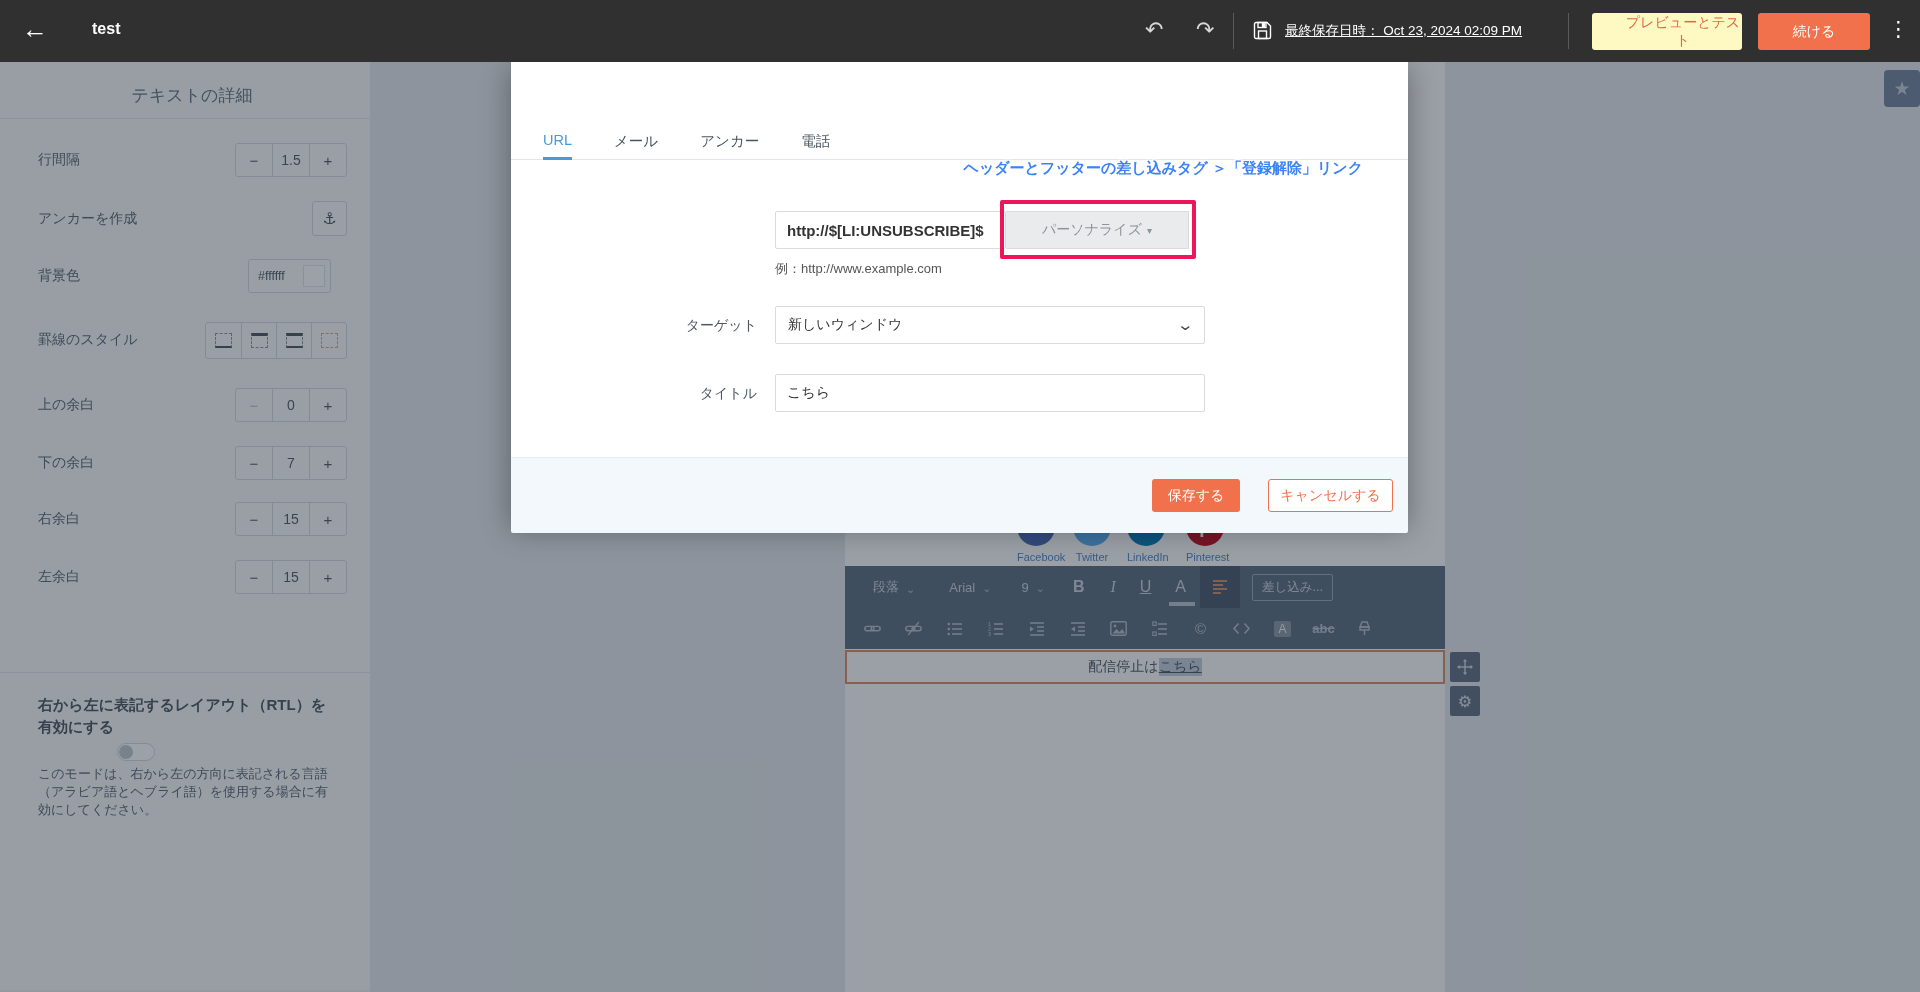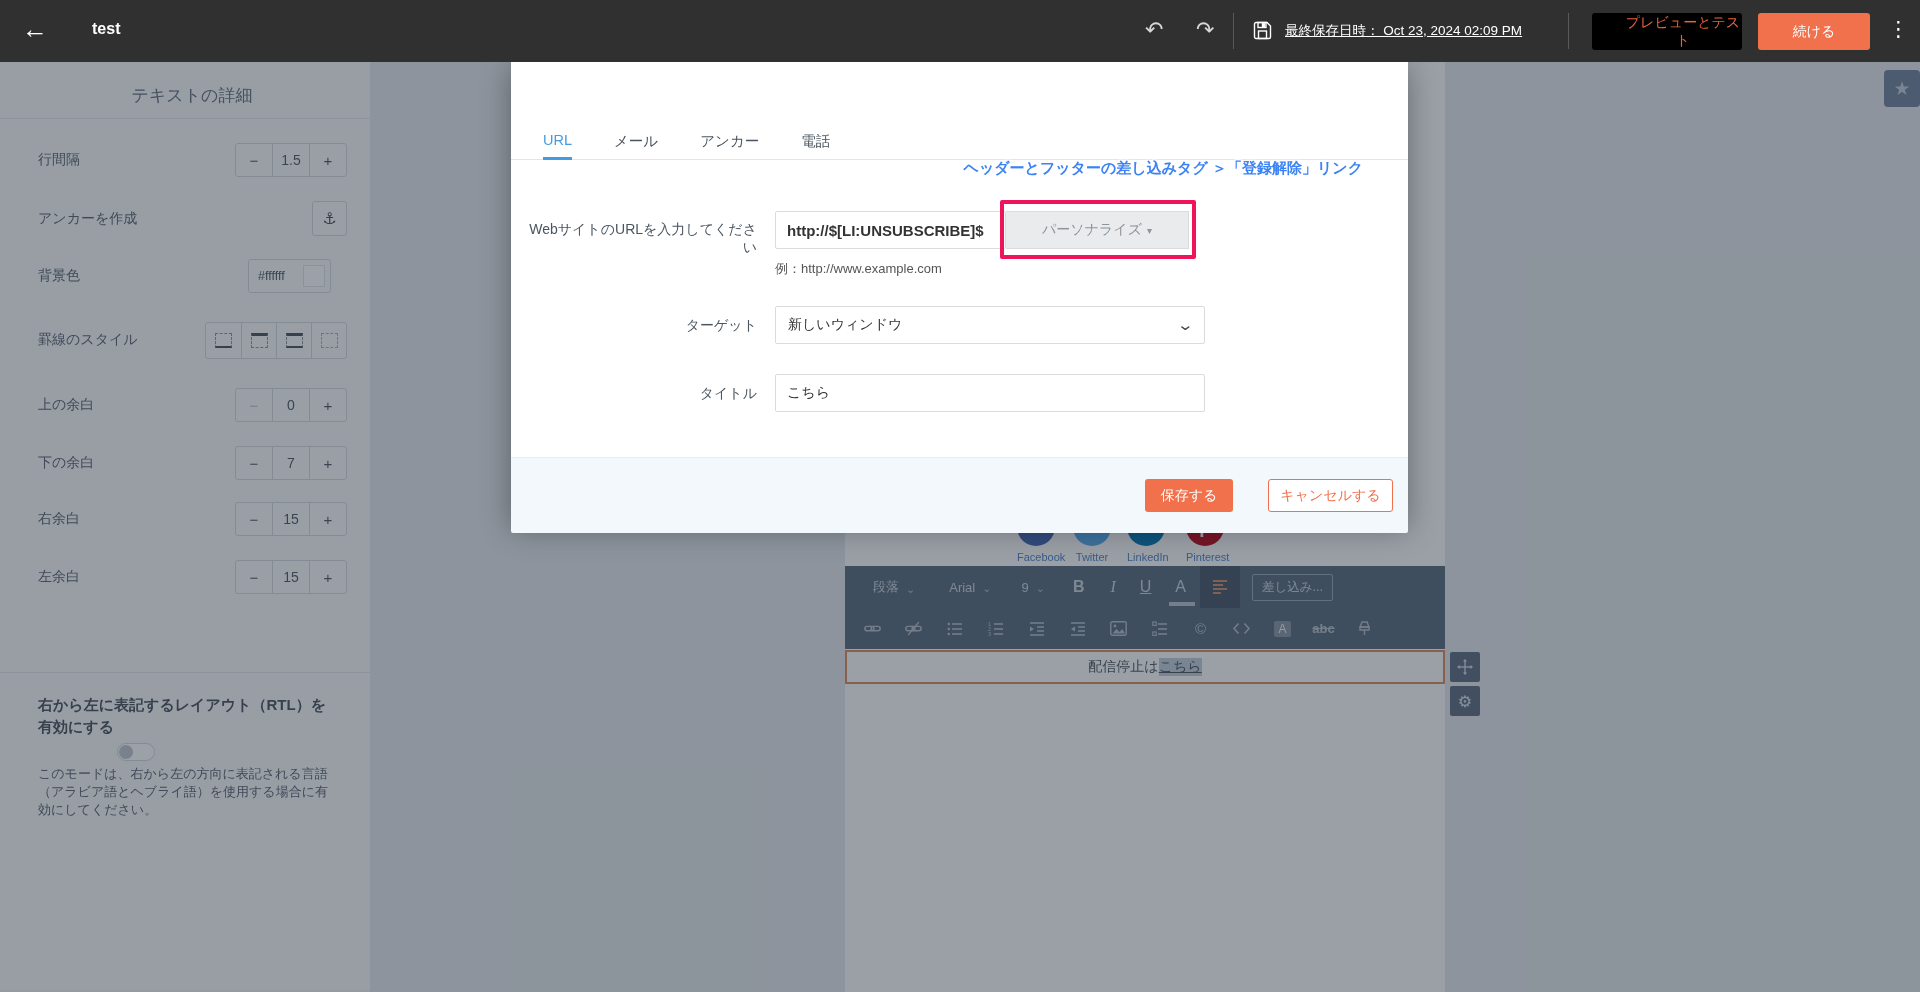--- a/index.html
+++ b/index.html
@@ -11,21 +11,21 @@
   .topbar { position:absolute; left:0; top:0; width:1920px; height:62px; background:#303030;
     z-index:30; display:flex; align-items:center; color:#fff; }
   .tb-back { position:absolute; left:22px; top:14px; font-size:26px; color:#fff; cursor:pointer; }
   .tb-title { position:absolute; left:92px; top:20px; font-size:16px; font-weight:bold; }
   .tb-undo { position:absolute; left:1145px; top:17px; font-size:22px; color:#d6d6d6; }
   .tb-redo { position:absolute; left:1196px; top:17px; font-size:22px; color:#d6d6d6; }
   .tb-div { position:absolute; top:13px; width:1px; height:36px; background:#5a5a5a; }
   .tb-save-icon { position:absolute; left:1253px; top:21px; }
   .tb-saved { position:absolute; left:1285px; top:22px; font-size:13.5px; color:#fff;
     text-decoration:underline; white-space:nowrap; }
-  .btn-preview { position:absolute; left:1592px; top:13px; width:150px; height:37px; background:#000000;
+  .btn-preview { position:absolute; left:1592px; top:13px; width:150px; height:37px; background:#fef9c3;
     color:#E8643C; border:none; border-radius:3px; font-size:14px; cursor:pointer;
     font-family:inherit;padding-left:32px; }
   .btn-continue { position:absolute; left:1758px; top:13px; width:112px; height:37px; background:#F0714B;
     color:#fff; border:none; border-radius:3px; font-size:14px; cursor:pointer; font-family:inherit; }
   .tb-kebab { position:absolute; left:1888px; top:17px; font-size:21px; color:#fff; letter-spacing:0; }
 
   
   .sidebar { position:absolute; left:0; top:62px; width:370px; height:930px; background:#fafafa; z-index:1; }
   .sb-title { text-align:center; padding-top:22px; font-size:17px; color:#64707c;padding-left:14px; }
   .sb-hr { position:absolute; left:0; width:370px; height:1px; background:#e3e6e9; }
@@ -131,21 +131,21 @@
   .red-box { position:absolute; left:489px; top:141px; width:196px; height:59px; border:4px solid #EE155B;
     border-radius:2px; z-index:23; pointer-events:none; }
   .example { position:absolute; left:264px; top:201px; font-size:13px; color:#555; }
   .select-box { position:absolute; left:264px; top:247px; width:430px; height:38px;
     border:1px solid #d9dcdf; border-radius:2px; display:flex; align-items:center; padding:0 12px;
     font-size:14px; color:#333; cursor:pointer; }
   .select-box .sel-chev { margin-left:auto; font-size:15px; color:#444; transform:scaleX(1.4); }
   .title-input { left:264px; top:315px; width:430px; }
   .m-footer { position:absolute; left:0; top:398px; width:897px; height:76px; background:#F2F8FB;
     border-top:1px solid #E3EDF3; display:flex; align-items:center; justify-content:flex-end;
-    gap:35px; padding-right:15px; border-radius:0 0 2px 2px;padding-left:48px; }
+    gap:28px; padding-right:15px; border-radius:0 0 2px 2px;padding-left:48px; }
   .btn-save { width:88px; height:33px; background:#F0714B; color:#fff; border:none; border-radius:3px;
     font-size:14px; cursor:pointer; font-family:inherit; }
   .btn-cancel { width:125px; height:33px; background:#fff; color:#F0714B; border:1px solid #F0714B;
     border-radius:3px; font-size:14px; cursor:pointer; font-family:inherit; }
   svg { display:block; }
 </style>
 </head>
 <body>
 
 <div id="app">
@@ -466,21 +466,20 @@
 
     <div class="m-tabs">
       <span class="m-tab active">URL</span>
       <span class="m-tab">メール</span>
       <span class="m-tab">アンカー</span>
       <span class="m-tab">電話</span>
     </div>
 
     <div class="annotation">ヘッダーとフッターの差し込みタグ ＞「登録解除」リンク</div>
 
-    <span class="f-label" style="left:6px;top:162px">WebサイトのURLを入力してください</span>
     <input class="m-input url-input" value="http://$[LI:UNSUBSCRIBE]$" style="">
     <button class="personalize"><span>パーソナライズ</span><span class="pz-caret">▾</span></button>
     <div class="red-box"></div>
     <div class="example">例：http://www.example.com</div>
 
     <span class="f-label" style="left:6px;top:258px">ターゲット</span>
     <div class="select-box">
       <span>新しいウィンドウ</span>
       <span class="sel-chev">⌄</span>
     </div>

